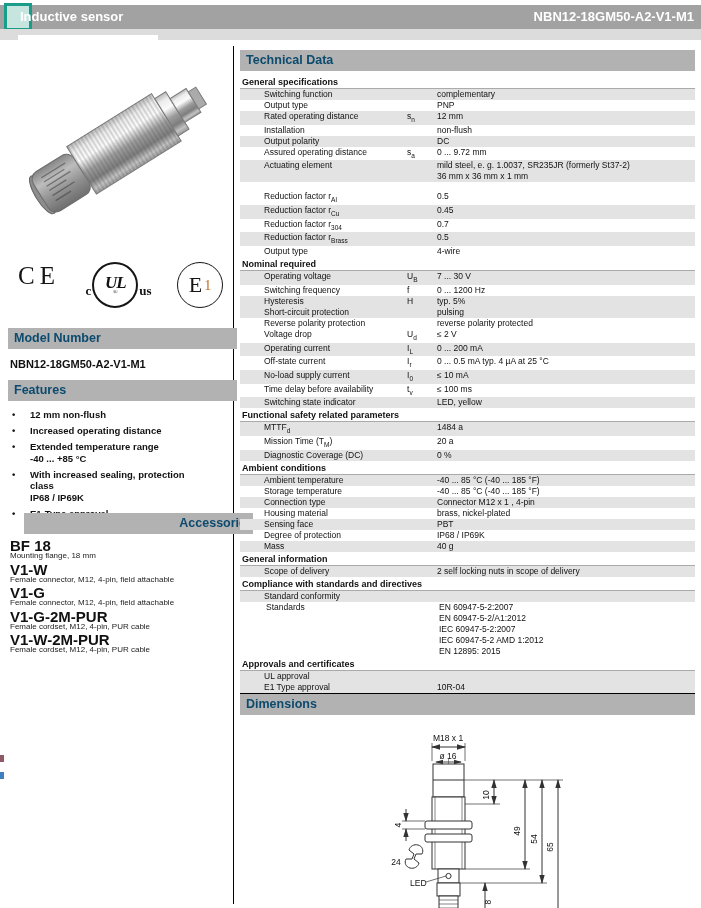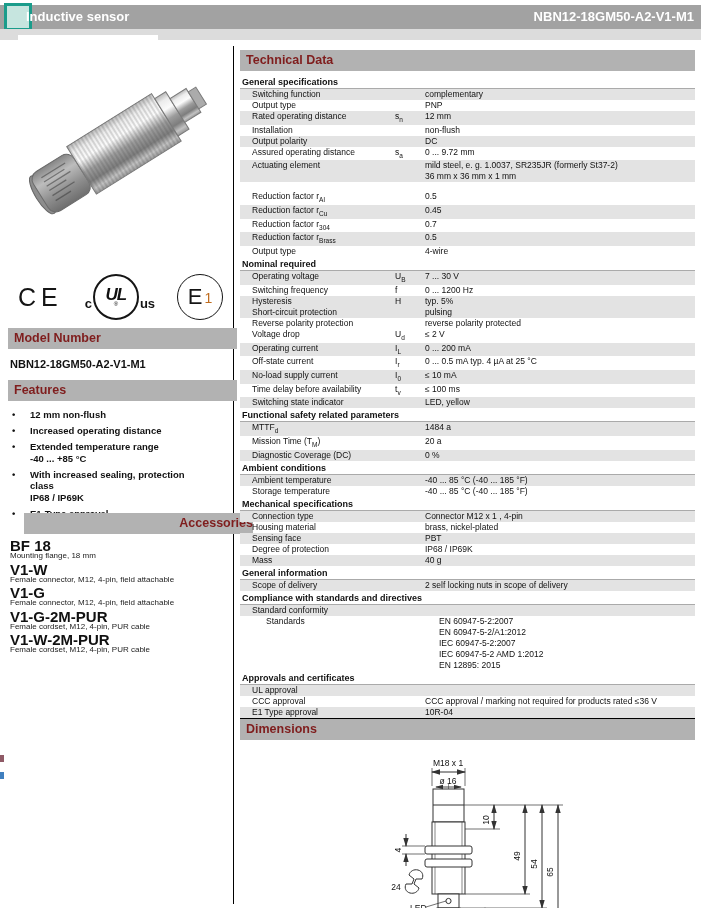--- a/index.html
+++ b/index.html
@@ -4,39 +4,39 @@
 <style>
   html,body{margin:0;padding:0;}
   body{
     width:701px;height:908px;position:relative;background:#fff;
     font-family:"Liberation Sans","DejaVu Sans",sans-serif;color:#111;
     overflow:hidden;
   }
   
   .top-bar{position:absolute;left:0;top:5px;width:701px;height:24px;background:#a2a2a2;}
   .top-badge{position:absolute;left:4px;top:3px;width:22px;height:22px;background:#c6e5df;border:3px solid #1a9c8b;}
-  .top-title{position:absolute;left:26px;top:9px;font-size:13px;font-weight:bold;color:#fff;}
+  .top-title{position:absolute;left:20px;top:9px;font-size:13px;font-weight:bold;color:#fff;}
   .top-model{position:absolute;right:7px;top:9px;font-size:13px;font-weight:bold;color:#fff;}
   .sub-strip{position:absolute;left:0;top:29px;width:701px;height:11px;background:#dcdcdc;}
   .sub-strip-notch{position:absolute;left:18px;top:6px;width:140px;height:5px;background:#fff;}
   .col-divider{position:absolute;left:233px;top:46px;width:1px;height:858px;background:#000;}
   .edge-mark1{position:absolute;left:0;top:755px;width:4px;height:7px;background:#8f5a66;}
   .edge-mark2{position:absolute;left:0;top:772px;width:4px;height:7px;background:#3f7fbf;}
 
   
   .left-col{position:absolute;left:8px;top:46px;width:223px;height:858px;}
   .right-col{position:absolute;left:240px;top:50px;width:455px;}
 
   .sec-bar{background:#b2b2b2;height:21px;line-height:21px;padding-left:6px;
-    font-size:12.5px;font-weight:bold;color:#7f1d1d;}
+    font-size:12.5px;font-weight:bold;color:#0c4a6e;}
 
   
   .photo-wrap{position:absolute;left:0;top:8px;width:220px;height:195px;}
-  .logo-row{position:absolute;left:10px;top:224px;width:205px;height:54px;
-    display:flex;align-items:center;justify-content:space-between;}
+  .logo-row{position:absolute;left:10px;top:216px;width:205px;height:54px;
+    display:flex;align-items:flex-start;justify-content:space-between;font-family:Liberation Serif, serif;}
   .ce-mark{font-size:25px;letter-spacing:5px;color:#151515;font-weight:400;}
   .cul-wrap{display:flex;align-items:center;}
   .cul-side{font-size:13px;font-weight:bold;color:#151515;position:relative;top:6px;}
   .cul-circle{width:42px;height:42px;border:2.5px solid #151515;border-radius:50%;
     display:flex;flex-direction:column;align-items:center;justify-content:center;margin:0 1px;}
   .cul-ul{font-size:17px;font-weight:bold;font-style:italic;letter-spacing:-1px;line-height:15px;}
   .cul-reg{font-size:6px;line-height:5px;}
   .e1-circle{width:44px;height:44px;border:1.5px solid #151515;border-radius:50%;
     display:flex;align-items:center;justify-content:center;}
   .e1-letter{font-size:22px;color:#151515;}
@@ -53,21 +53,21 @@
   .ac-list{position:absolute;left:2px;top:494px;width:220px;}
   .ac-item{margin-bottom:3px;}
   .ac-name{font-size:15px;font-weight:bold;line-height:11px;}
   .ac-desc{font-size:8px;line-height:9.5px;color:#222;}
 
   
   .t-table{margin-top:4px;border-bottom:1px solid #000000;}
   .t-group-header{font-size:9px;font-weight:bold;padding:2px 0 1px 2px;border-bottom:1px solid #aaa;}
   .t-row{display:flex;font-size:8.5px;line-height:11px;min-height:11px;}
   .t-row.shaded{background:#e3e3e3;}
-  .t-label{width:143px;flex:none;padding-left:12px;}
+  .t-label{width:143px;flex:none;padding-left:24px;}
   .t-label.ind2{padding-left:26px;}
   .t-sym{width:30px;flex:none;}
   .t-val{flex:1;}
   .t-spacer{height:9px;}
   sub{font-size:6.5px;}
 
   
   .dim-bar{}
   .dim-svg{margin:14px 0 0 118px;display:block;}
   .dim-svg text{font-size:8.5px;fill:#111;}
@@ -399,21 +399,20 @@
           <div>-40 ... 85 °C (-40 ... 185 °F)</div>
         </div>
       </div>
       <div class="t-row">
         <div class="t-label">Storage temperature</div>
         <div class="t-sym"></div>
         <div class="t-val">
           <div>-40 ... 85 °C (-40 ... 185 °F)</div>
         </div>
       </div>
-      <div class="t-group-header">Mechanical specifications</div>
       <div class="t-row shaded">
         <div class="t-label">Connection type</div>
         <div class="t-sym"></div>
         <div class="t-val">
           <div>Connector M12 x 1 , 4-pin</div>
         </div>
       </div>
       <div class="t-row">
         <div class="t-label">Housing material</div>
         <div class="t-sym"></div>
@@ -466,27 +465,20 @@
           <div>EN 60947-5-2/A1:2012</div>
           <div>IEC 60947-5-2:2007</div>
           <div>IEC 60947-5-2 AMD 1:2012</div>
           <div>EN 12895: 2015</div>
         </div>
       </div>
       <div class="t-group-header">Approvals and certificates</div>
       <div class="t-row shaded">
         <div class="t-label">UL approval</div>
         <div class="t-sym"></div>
-      </div>
-      <div class="t-row">
-        <div class="t-label">CCC approval</div>
-        <div class="t-sym"></div>
-        <div class="t-val">
-          <div>CCC approval / marking not required for products rated ≤36 V</div>
-        </div>
       </div>
       <div class="t-row shaded">
         <div class="t-label">E1 Type approval</div>
         <div class="t-sym"></div>
         <div class="t-val">
           <div>10R-04</div>
         </div>
       </div>
     </div>
 

